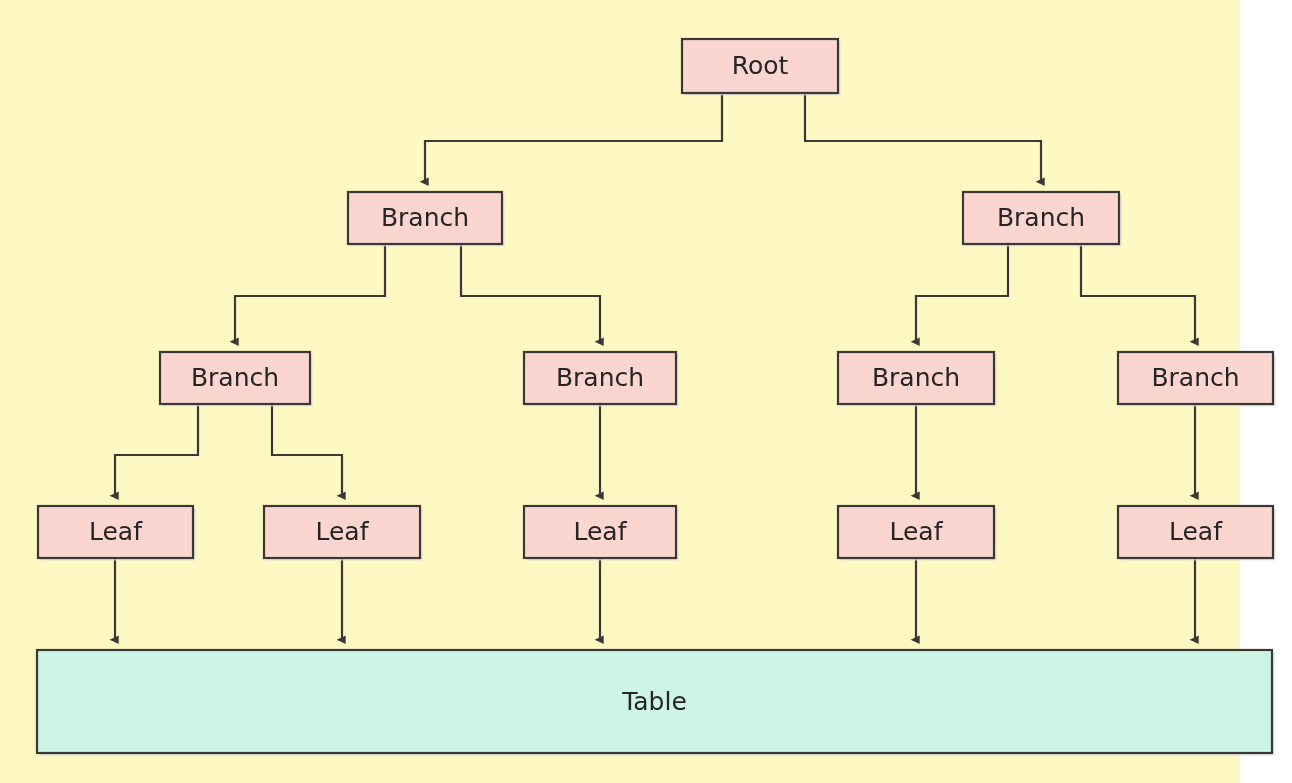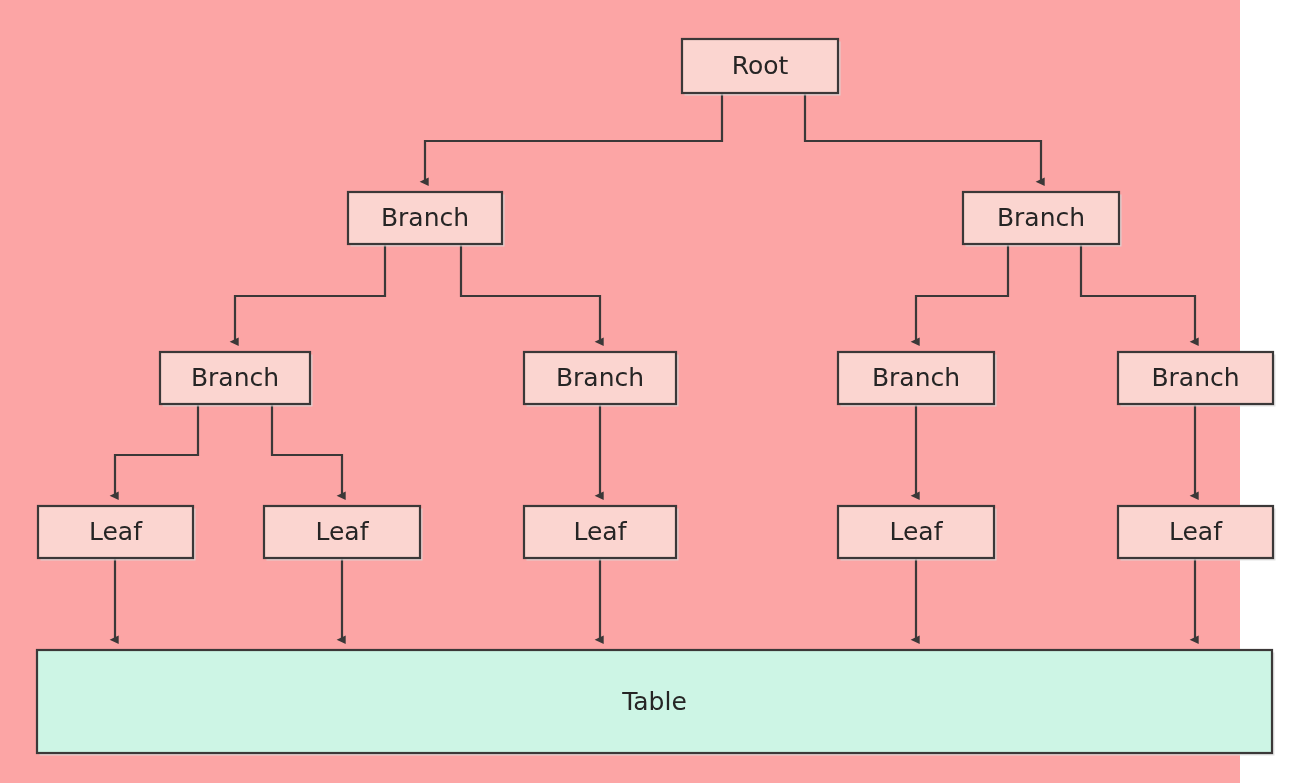--- a/index.html
+++ b/index.html
@@ -11,21 +11,21 @@
   body {
     width: 1292px;
     height: 783px;
     overflow: hidden;
     font-family: "DejaVu Sans", "Liberation Sans", sans-serif;
   }
   #diagram-root {
     position: relative;
     width: 1240px;
     height: 783px;
-    background: #fca5a5;
+    background: #fef9c3;
   }
   svg.canvas {
     position: absolute;
     top: 0;
     left: 0;
     width: 1292px;
     height: 783px;
     display: block;
   }
   .node-rect {

